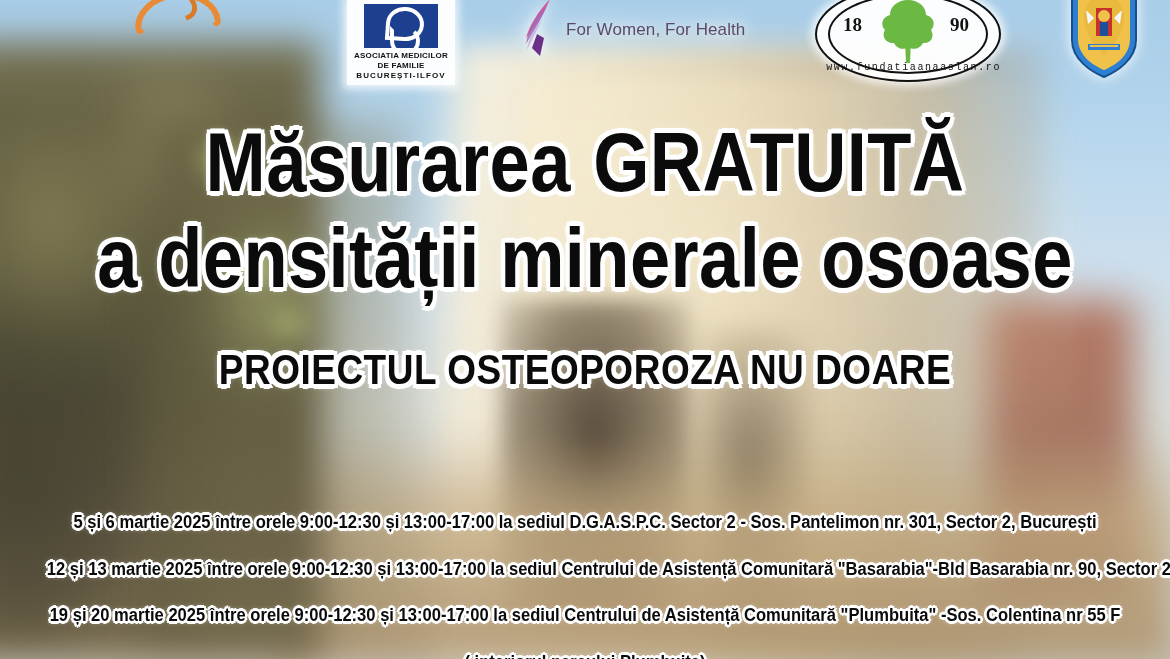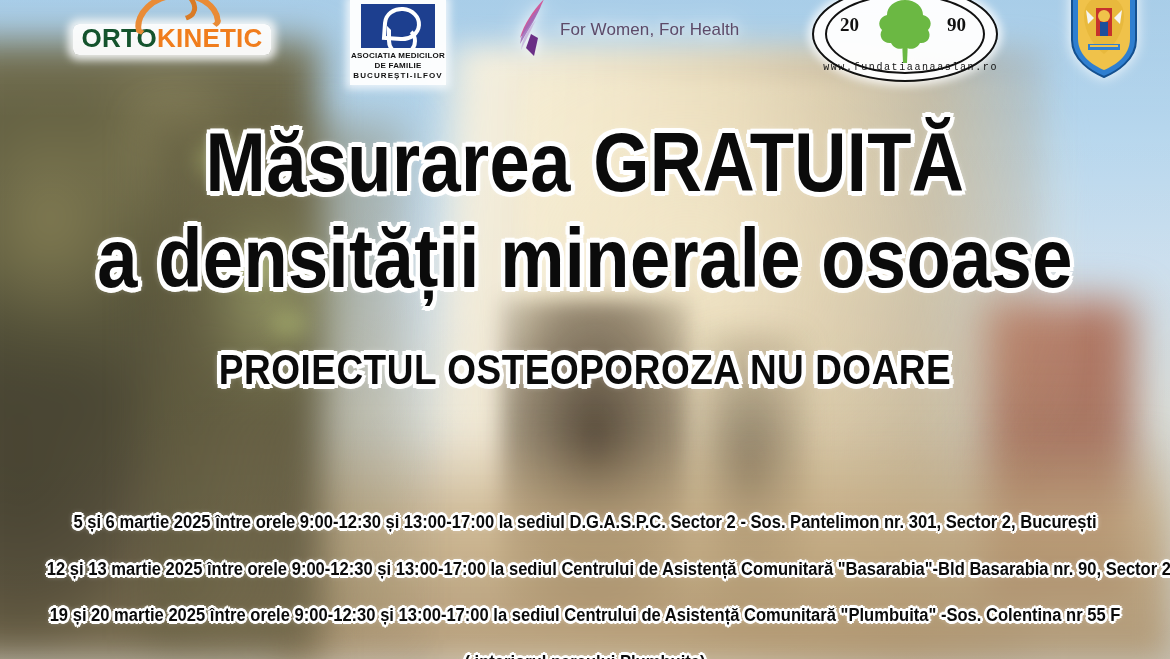--- a/index.html
+++ b/index.html
@@ -152,21 +152,21 @@
     line-height:1.05;
     box-shadow:0 0 9px 5px rgba(255,255,255,.85);
     white-space:nowrap;
   }
   .ok-a{ color:#14532d; }
   .ok-b{ color:#f07d1d; }
 
   
   .logo-amf{
     margin-top:0;
-    width:96px;
+    width:108px;
     background:rgba(255,255,255,.95);
     box-shadow:0 0 8px 4px rgba(255,255,255,.75);
     text-align:center;
     padding-bottom:3px;
   }
   .amf-square{
     width:74px; height:44px; margin:4px auto 3px auto;
     background:#1d3f8f;
     position:relative; overflow:hidden;
   }
@@ -321,21 +321,20 @@
     <div class="leaf" style="left:230px;top:250px;width:46px;height:34px;"></div>
     <div class="leaf" style="left:270px;top:310px;width:38px;height:28px;opacity:.7;"></div>
     <div class="leaf" style="left:195px;top:140px;width:54px;height:40px;opacity:.6;"></div>
     <div class="bg-veil"></div>
   </div>
 
   <div class="logo-bar">
 
     <div class="logo logo-ortokinetic">
       <div class="ok-swoosh"></div>
-      <div class="ok-wordmark"><span class="ok-a">ORTO</span><span class="ok-b">KINETIC</span></div>
     </div>
 
     <div class="logo logo-amf">
       <div class="amf-square"></div>
       <div class="amf-text">
         <div>ASOCIATIA MEDICILOR</div>
         <div>DE FAMILIE</div>
         <div class="wide">BUCUREȘTI-ILFOV</div>
       </div>
     </div>
@@ -357,21 +356,21 @@
     <div class="logo logo-aslan">
       <div class="aslan-circle"></div>
       <div class="aslan-inner"></div>
 
       <div class="aslan-tree">
         <svg width="62" height="68" viewBox="0 0 62 68" aria-hidden="true">
           <path d="M31 4 C20 4 13 11 13 19 C5 21 3 29 8 34 C4 40 9 48 17 47 C20 53 28 55 31 50 C35 55 43 53 46 47 C54 48 58 40 54 34 C59 29 57 21 49 19 C49 11 42 4 31 4 Z" fill="#6bb843"></path>
           <path d="M28 44 L34 44 L33 67 L29 67 Z" fill="#6bb843"></path>
         </svg>
       </div>
-      <div class="aslan-year aslan-y1">20</div>
+      <div class="aslan-year aslan-y1">18</div>
       <div class="aslan-year aslan-y2">90</div>
       <div class="aslan-url">www.fundatiaanaaslan.ro</div>
     </div>
 
     <div class="logo logo-primaria">
       <div class="ps-crest">
         <svg width="76" height="96" viewBox="0 0 76 96" aria-hidden="true">
           <path d="M6 4 H70 V56 C70 76 50 88 38 93 C26 88 6 76 6 56 Z" fill="#2f7fd0" stroke="#14508f" stroke-width="2"></path>
           <path d="M12 10 H64 V55 C64 72 48 82 38 86 C28 82 12 72 12 55 Z" fill="#f0c24a"></path>
           <path d="M38 12 C26 12 18 20 18 32 C18 48 28 62 38 70 C48 62 58 48 58 32 C58 20 50 12 38 12 Z" fill="#e8b93d"></path>

